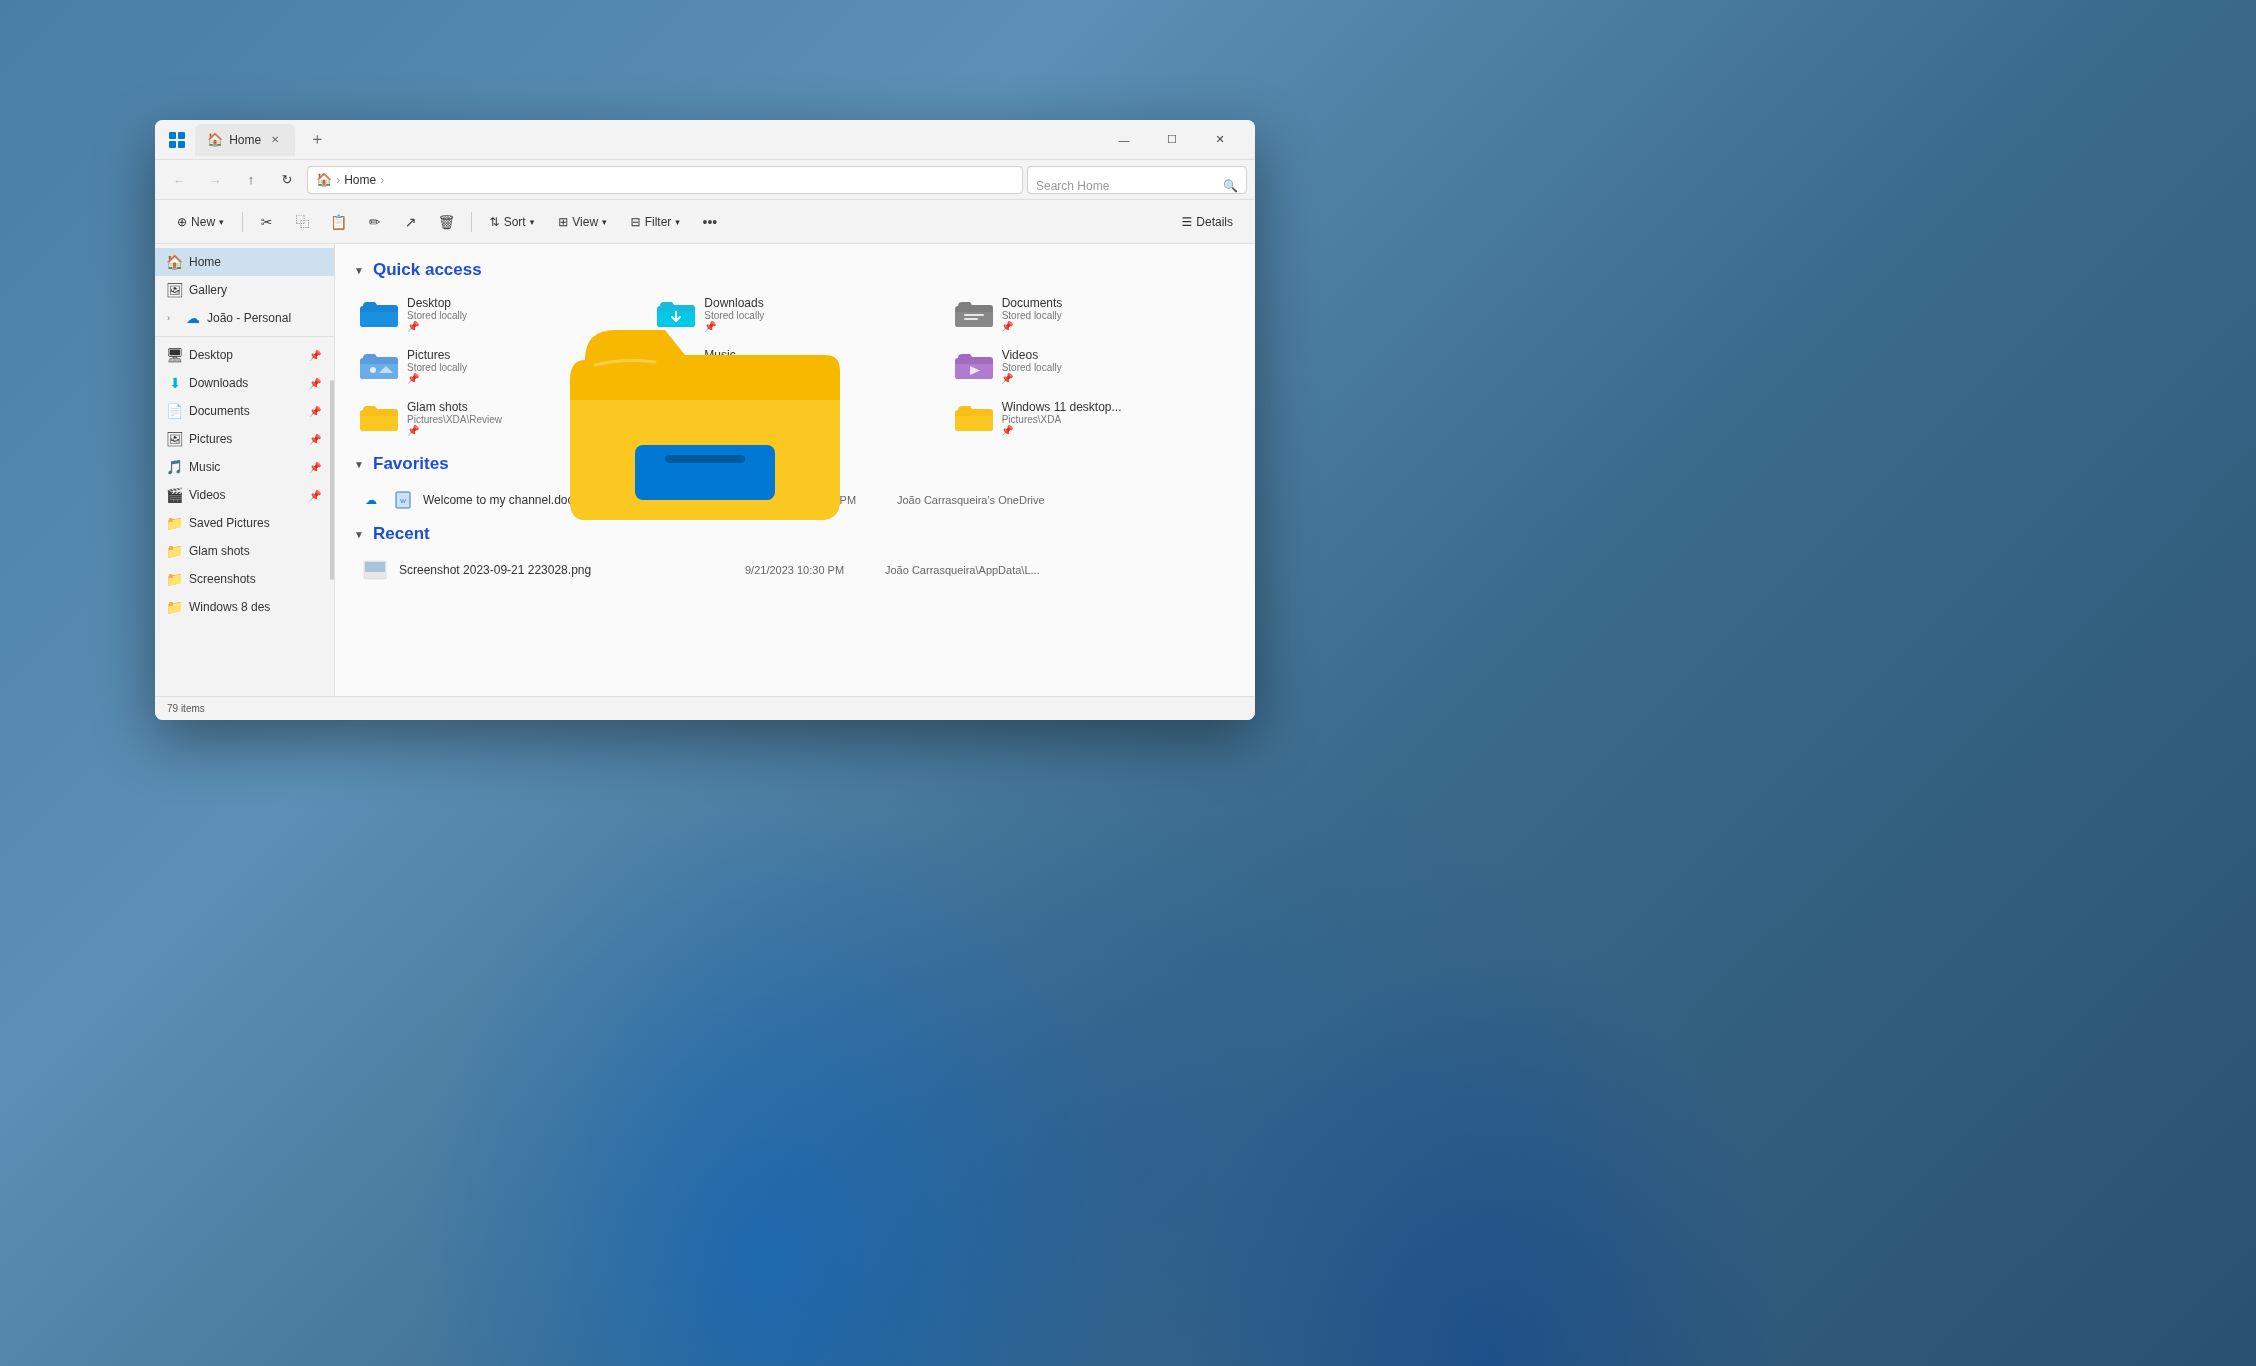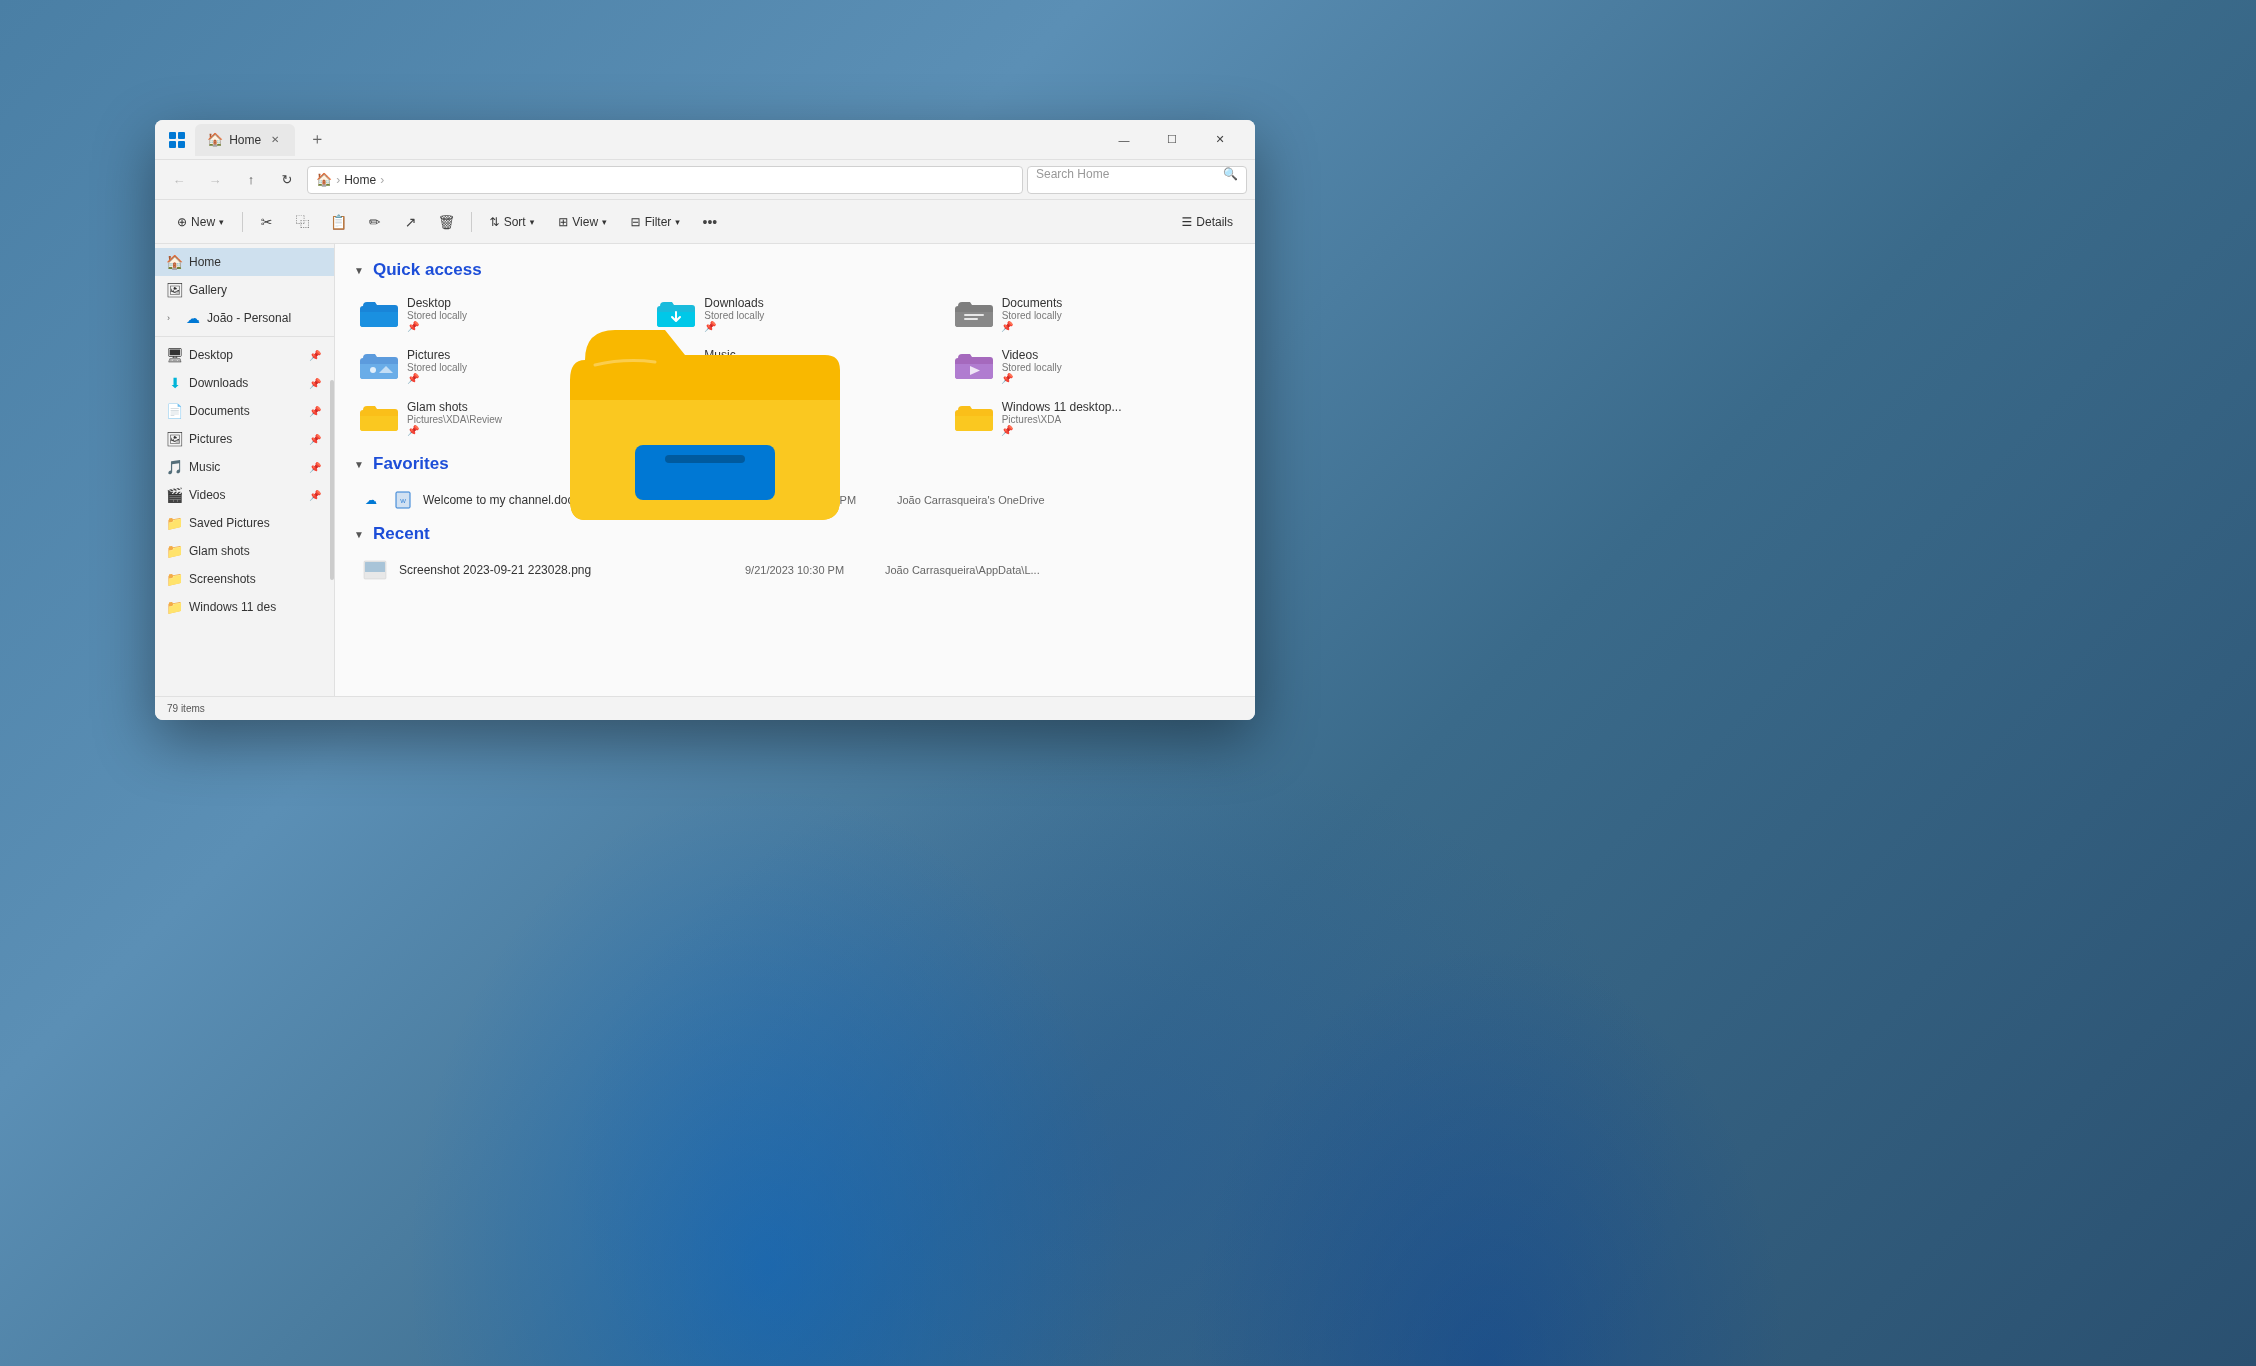--- a/index.html
+++ b/index.html
@@ -185,21 +185,21 @@
       font-size: 12px;
       color: #333;
     }
     .search-area {
       width: 220px;
       height: 28px;
       background: white;
       border: 1px solid #d0d0d0;
       border-radius: 4px;
       display: flex;
-      align-items: flex-start;
+      align-items: flex-end;
       padding: 0 8px;
       gap: 6px;
       font-size: 12px;
       color: #999;
     }
 
     
     .content-area {
       display: flex;
       flex: 1;
@@ -490,21 +490,21 @@
       <div class="sidebar-item">
         <div class="sidebar-item-icon">📁</div>
         <span class="sidebar-item-label">Glam shots</span>
       </div>
       <div class="sidebar-item">
         <div class="sidebar-item-icon">📁</div>
         <span class="sidebar-item-label">Screenshots</span>
       </div>
       <div class="sidebar-item">
         <div class="sidebar-item-icon">📁</div>
-        <span class="sidebar-item-label">Windows 11 des</span>
+        <span class="sidebar-item-label">Windows 8 des</span>
       </div>
       <div class="sidebar-scroll-bar"></div>
     </div>
 
     <div class="main-panel">
 
       <div class="section-header">
         <div class="section-toggle">▼</div>
         <span class="section-title">Quick access</span>
       </div>

